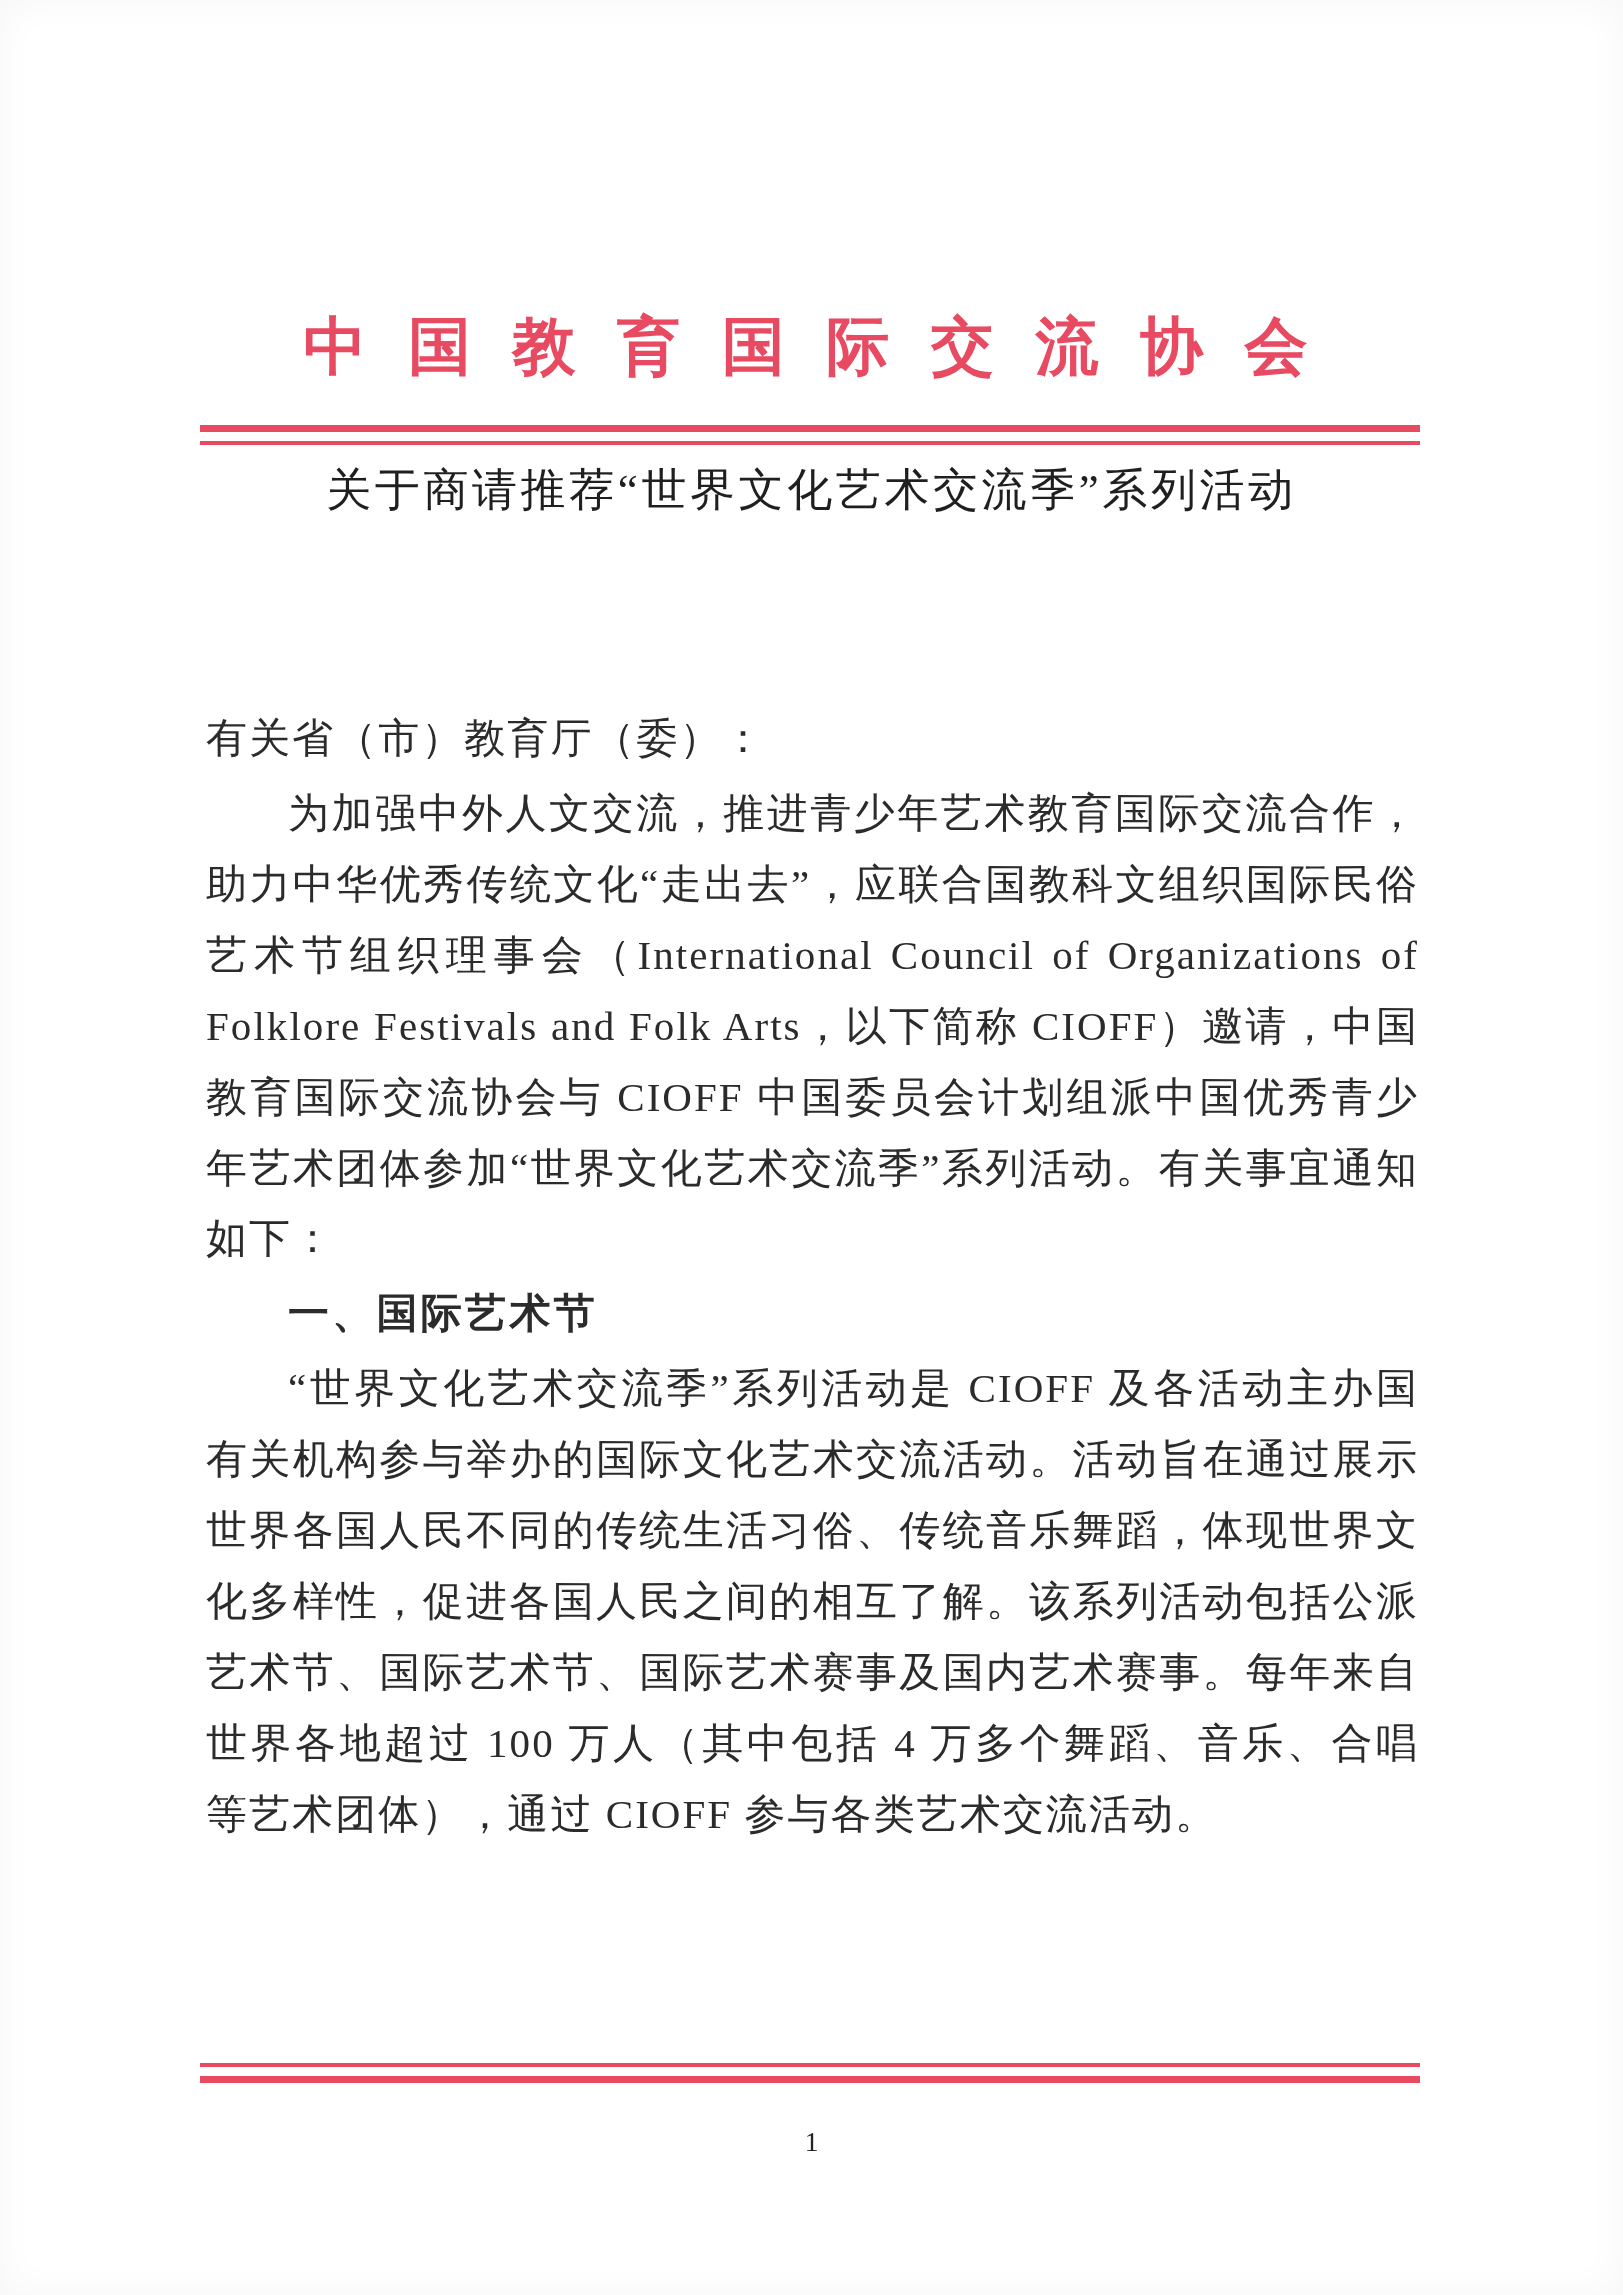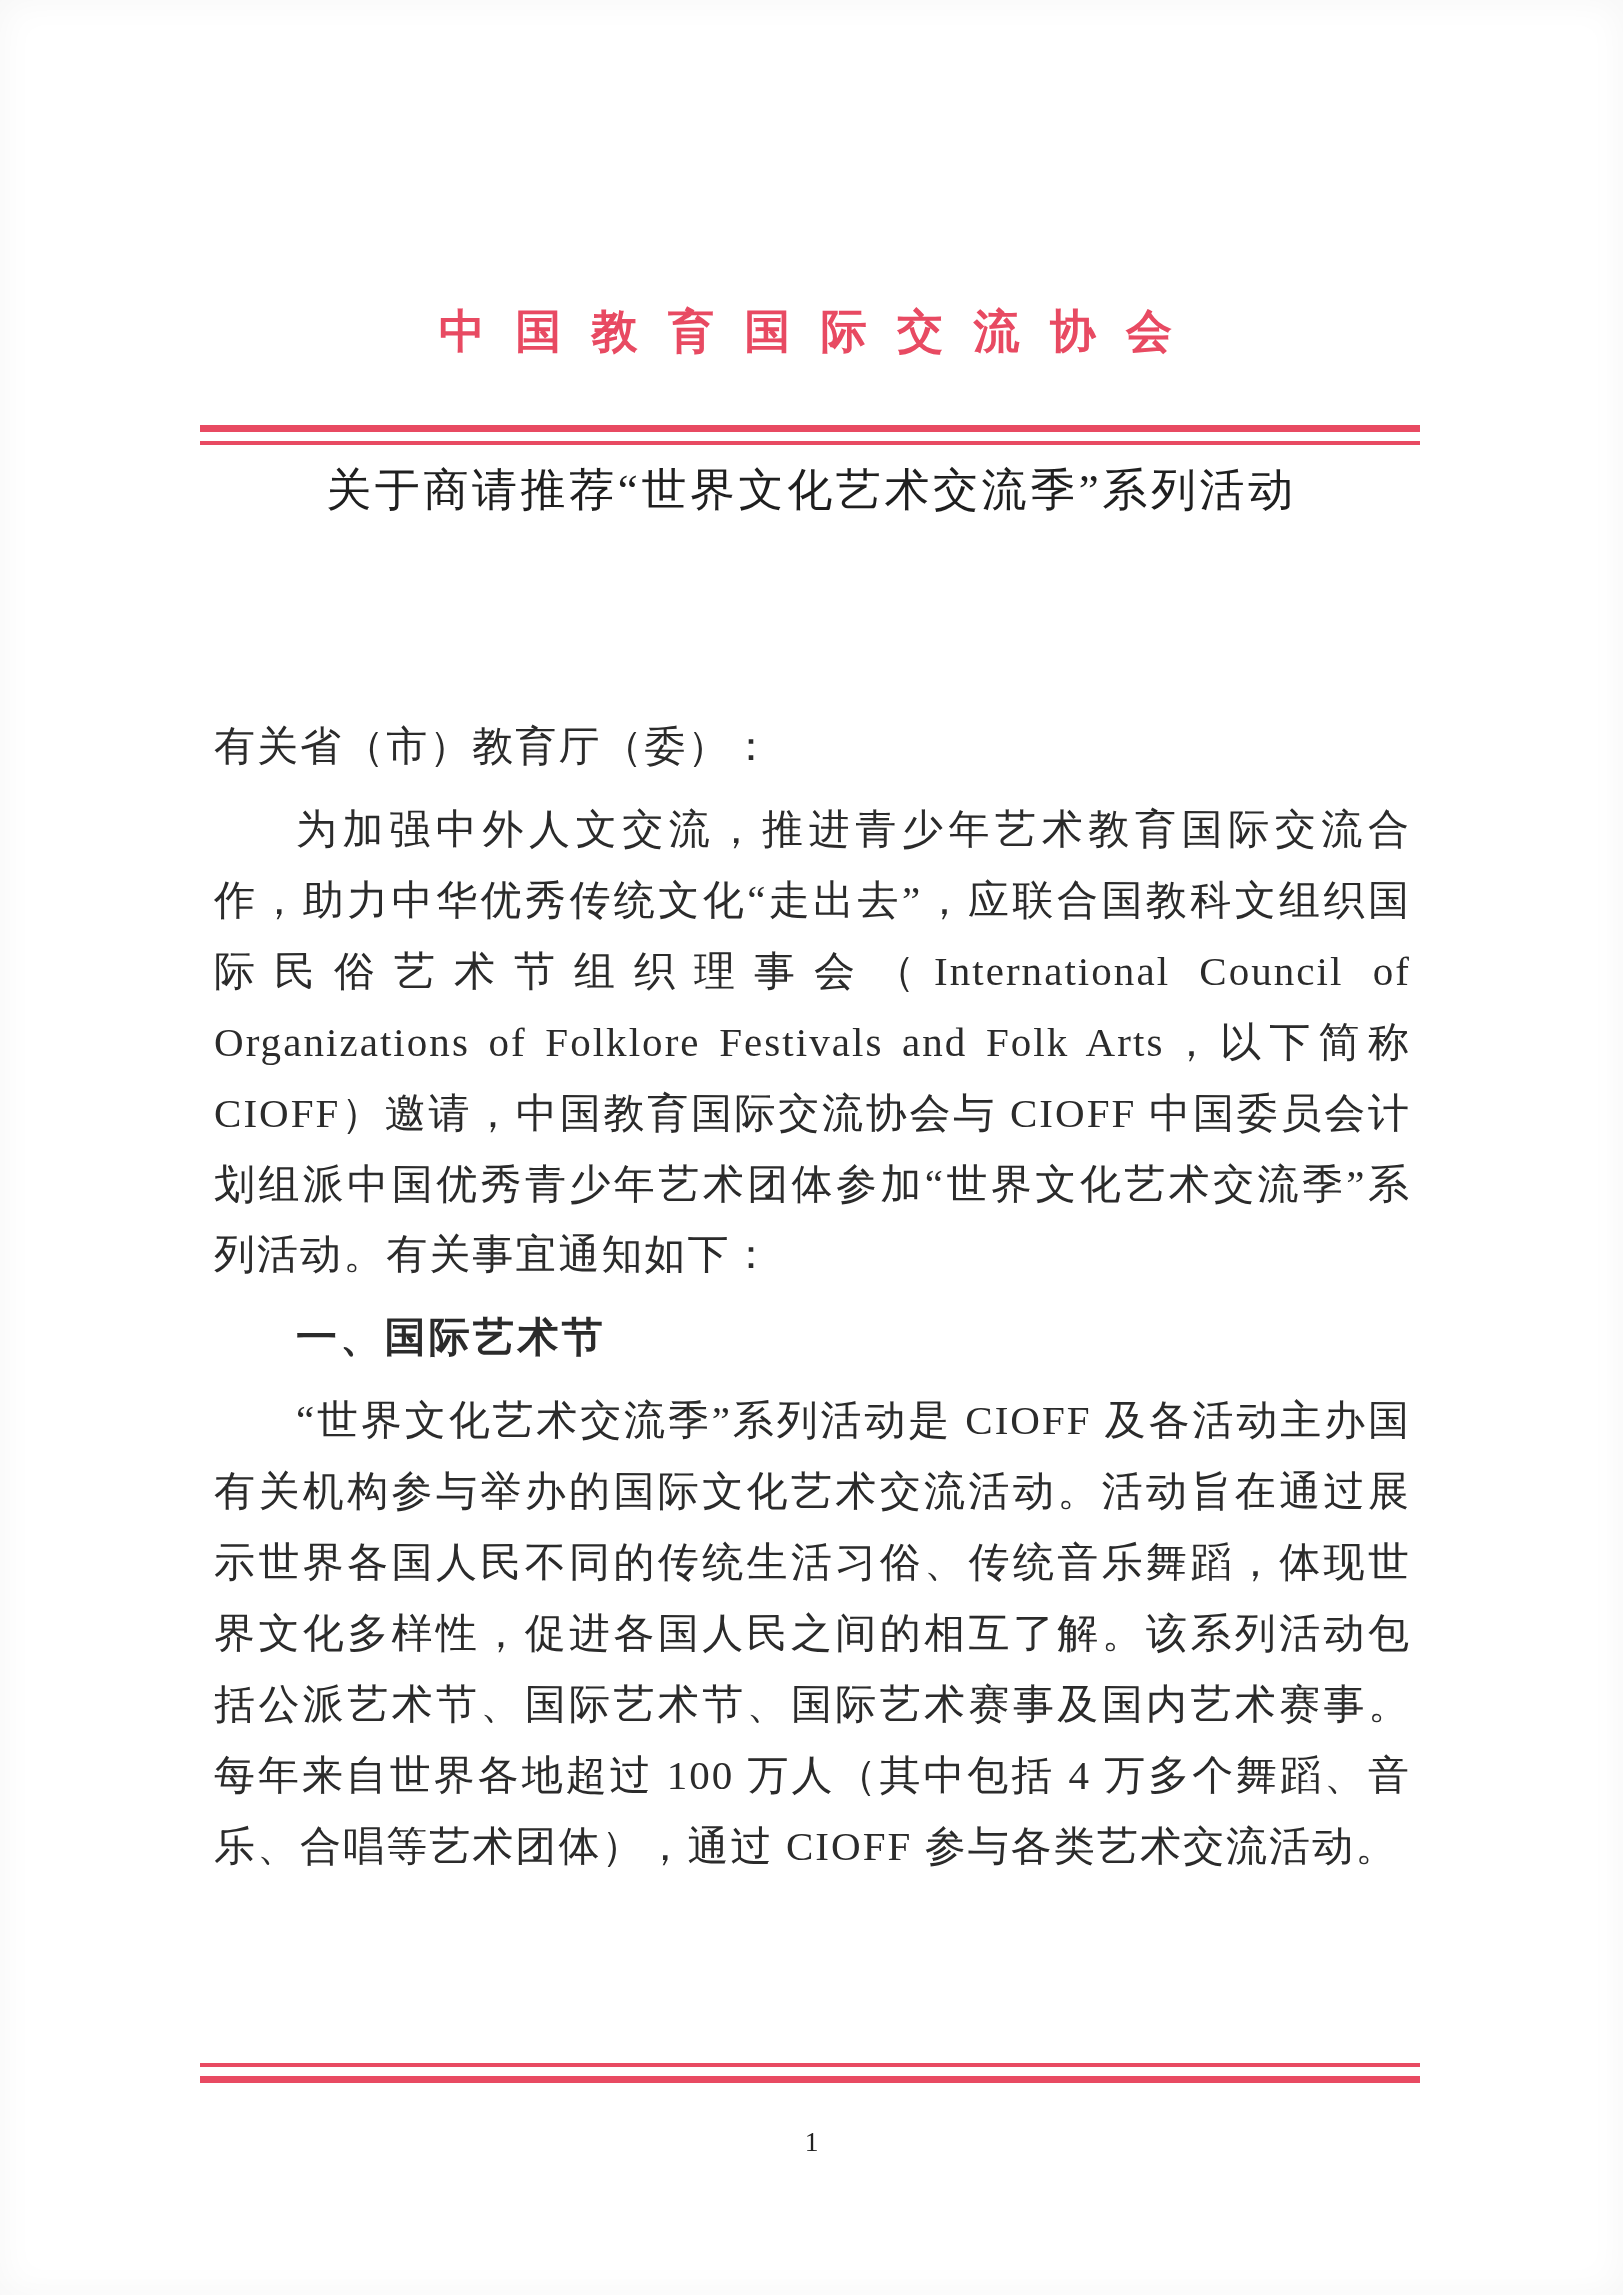--- a/index.html
+++ b/index.html
@@ -23,21 +23,21 @@
     box-shadow:inset 0 0 39px rgba(0,0,0,0.04);
   }
   
   .letterhead{
     position:absolute;
     top:288px;left:0;right:12px;
     text-align:center;
     color:var(--red);
     font-family:var(--font-serif);
     font-weight:bold;
-    font-size:46px;
+    font-size:63px;
     line-height:1.9;
     letter-spacing:0.66em;
     text-indent:0.66em;
     white-space:nowrap;
   }
   .rule{
     position:absolute;
     left:200px;right:203px;
   }
   .rule-top{top:425px;}
@@ -63,21 +63,21 @@
     position:absolute;
     top:699px;
     left:202px;
     width:1221px;
     color:var(--body-ink);
     font-size:41px;
     line-height:1.73;
     letter-spacing:0.05em;
   }
   .body-text p{
-    margin:12px;
+    margin:4px;
     text-align:justify;
   }
   .salutation{text-indent:0;}
   .para{text-indent:2em;}
   .heading{
     text-indent:2em;
     font-weight:bold;
     font-family:var(--font-sans);
     letter-spacing:0.08em;
   }

